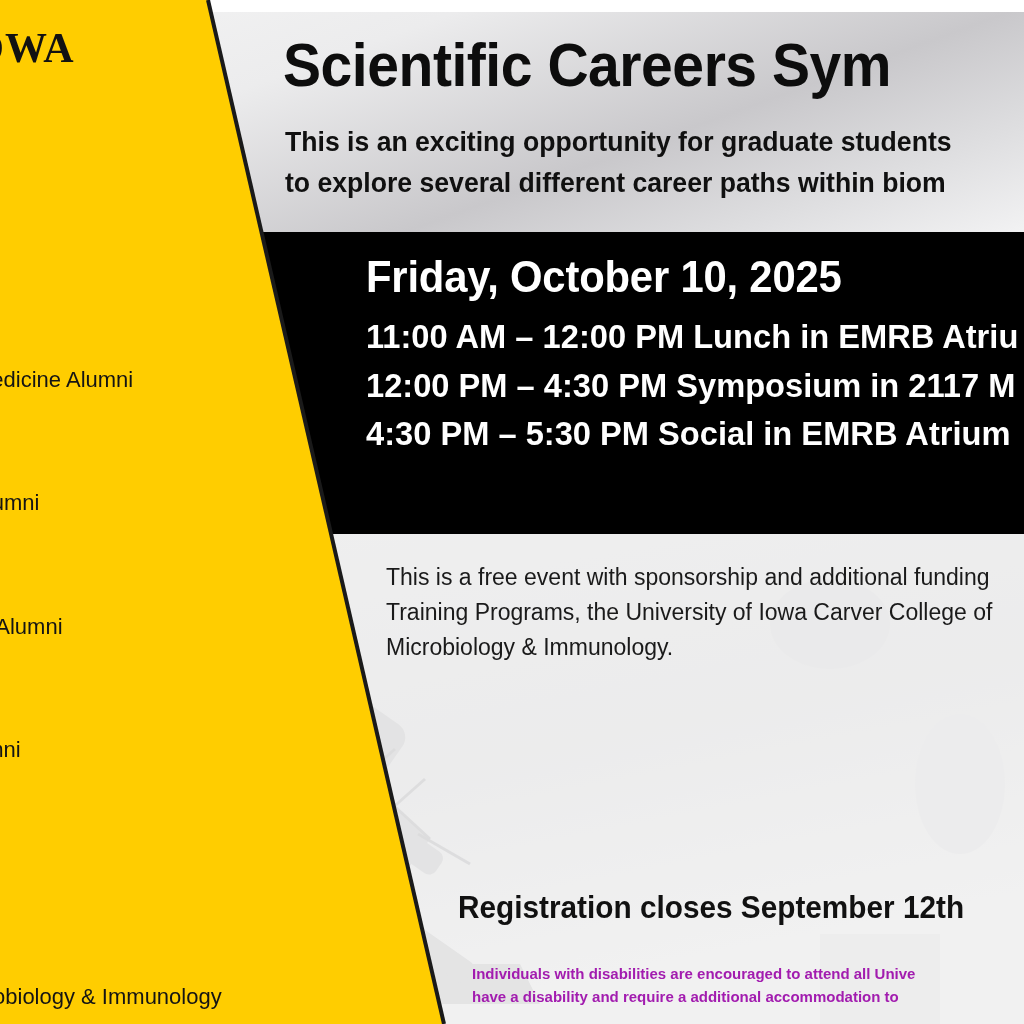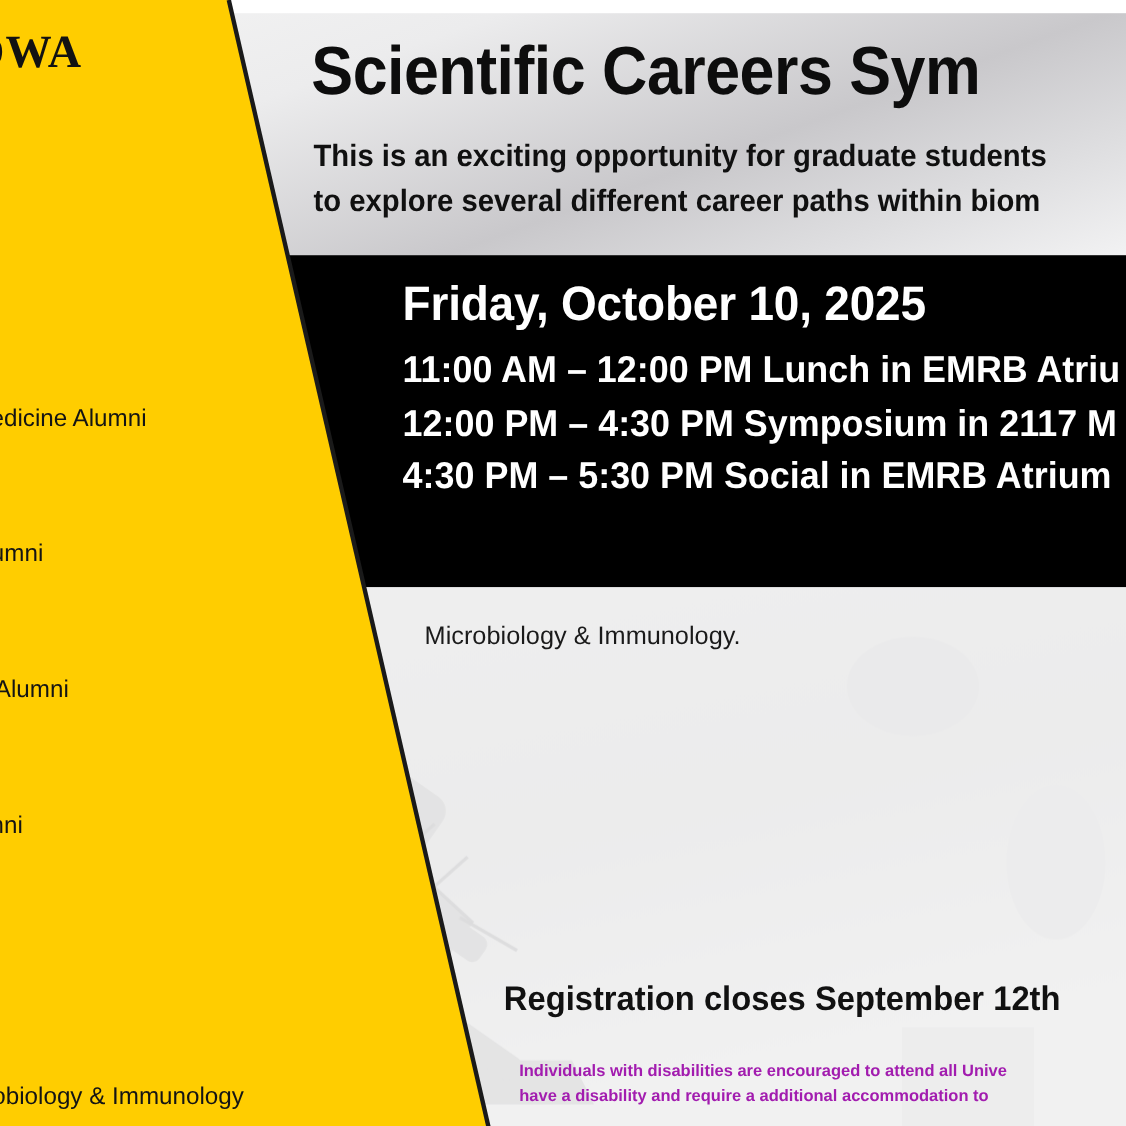--- a/index.html
+++ b/index.html
@@ -265,20 +265,22 @@
           <path d="M418 300 L470 330"></path>
         </g>
 
         <ellipse cx="830" cy="90" rx="60" ry="45" fill="#e5e5e6"></ellipse>
         <ellipse cx="960" cy="250" rx="45" ry="70" fill="#e9e9ea"></ellipse>
         <rect x="820" y="400" width="120" height="102" fill="#eaeaeb"></rect>
       </svg>
     </div>
 
     <div class="funding-text">
+      <div>This is a free event with sponsorship and additional funding</div>
+      <div>Training Programs, the University of Iowa Carver College of</div>
       <div>Microbiology &amp; Immunology.</div>
     </div>
 
     <div class="registration-line">Registration closes September 12th</div>
 
     <div class="disclaimer">
       <div>Individuals with disabilities are encouraged to attend all Unive</div>
       <div>have a disability and require a additional accommodation to</div>
     </div>
   </div>

